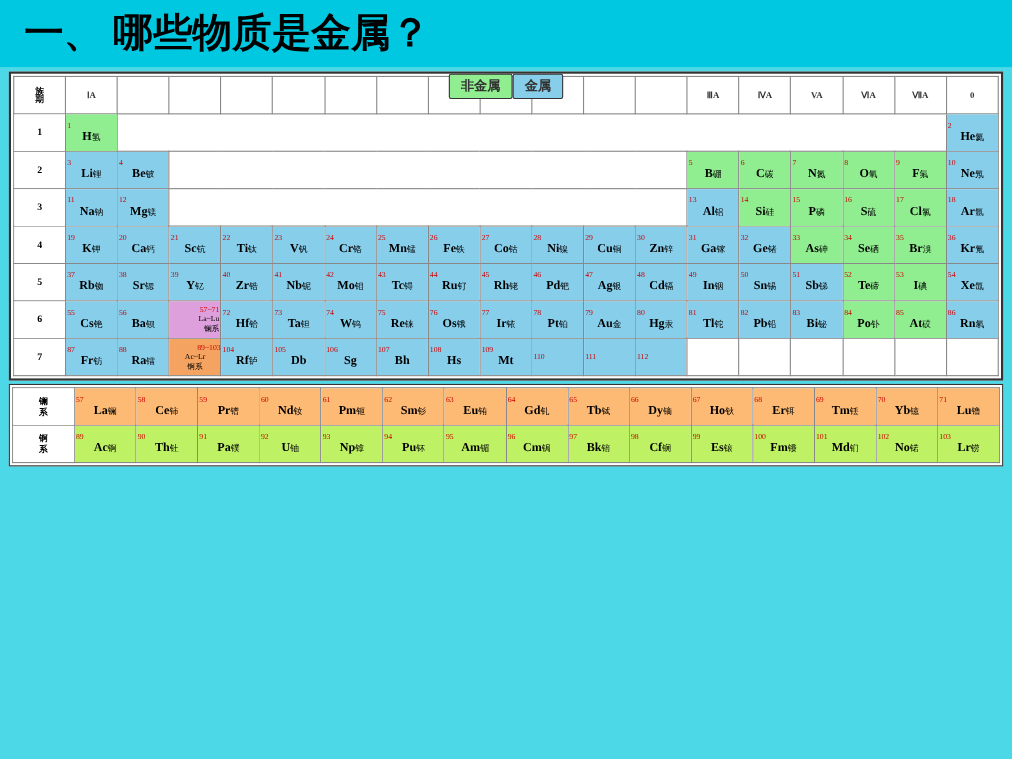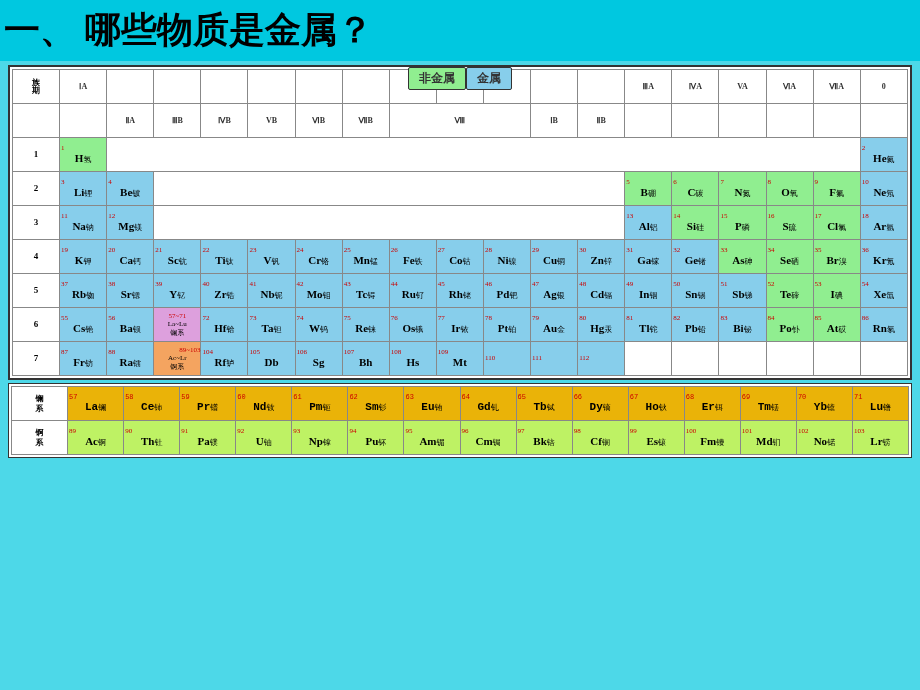--- a/index.html
+++ b/index.html
@@ -7,21 +7,21 @@
       width: 920px;
       height: 690px;
       background: #4dd8e8;
       font-family: 'SimSun', 'STSong', serif;
       overflow: hidden;
       position: relative;
     }
 
     .title-bar {
       background: #00c8e0;
-      padding: 6px 4px;
+      padding: 6px 22px;
       font-size: 36px;
       font-weight: bold;
       color: #000;
       display: flex;
       align-items: center;
     }
 
     .main-content {
       padding: 4px 8px;
     }
@@ -89,21 +89,21 @@
     .noble { background: #87ceeb; }
     .empty { border: none; background: transparent; }
     .header-cell { border: none; background: transparent; font-weight: bold; font-size: 8.5px; }
     .period-cell { border: 1px solid #888; background: #fff; font-weight: bold; font-size: 9px; }
     .group-label { font-size: 8px; font-weight: bold; color: #333; }
     .at-num { font-size: 7px; color: #c00; display: block; text-align: left; }
     .sym { font-size: 11px; font-weight: bold; }
     .cname { font-size: 8px; }
     .la-ref { background: #dda0dd; font-size: 7px; }
     .ac-ref { background: #f4a460; font-size: 7px; }
-    .lanthanide { background: #eab308; font-family: Liberation Mono, monospace; }
+    .lanthanide { background: #fdba74; }
     .actinide { background: #bef264; }
   </style>
 </head>
 <body>
 
 <div class="title-bar">
   <span>一、 哪些物质是金属？</span>
 </div>
 
 <div class="main-content">
@@ -137,39 +137,20 @@
             <td class="header-cell"></td>
             <td class="header-cell"></td>
             <td class="header-cell group-label">ⅢA</td>
             <td class="header-cell group-label">ⅣA</td>
             <td class="header-cell group-label">VA</td>
             <td class="header-cell group-label">ⅥA</td>
             <td class="header-cell group-label">ⅦA</td>
             <td class="header-cell group-label" style="border:1px solid #888; padding:1px;">0</td>
           </tr>
 
-          <tr>
-            <td class="header-cell"></td>
-            <td class="header-cell"></td>
-            <td class="header-cell group-label">ⅡA</td>
-            <td class="header-cell group-label">ⅢB</td>
-            <td class="header-cell group-label">ⅣB</td>
-            <td class="header-cell group-label">VB</td>
-            <td class="header-cell group-label">ⅥB</td>
-            <td class="header-cell group-label">ⅦB</td>
-            <td class="header-cell group-label" colspan="3">Ⅷ</td>
-            <td class="header-cell group-label">ⅠB</td>
-            <td class="header-cell group-label">ⅡB</td>
-            <td class="header-cell"></td>
-            <td class="header-cell"></td>
-            <td class="header-cell"></td>
-            <td class="header-cell"></td>
-            <td class="header-cell"></td>
-            <td class="header-cell"></td>
-          </tr>
 
           <tr>
             <td class="period-cell">1</td>
             <td class="nonmetal"><span class="at-num">1</span><span class="sym">H</span><span class="cname">氢</span></td>
             <td class="empty" colspan="16"></td>
             <td class="noble"><span class="at-num">2</span><span class="sym">He</span><span class="cname">氦</span></td>
           </tr>
 
           <tr>
             <td class="period-cell">2</td>
@@ -238,21 +219,21 @@
             <td class="metal"><span class="at-num">51</span><span class="sym">Sb</span><span class="cname">锑</span></td>
             <td class="nonmetal"><span class="at-num">52</span><span class="sym">Te</span><span class="cname">碲</span></td>
             <td class="nonmetal"><span class="at-num">53</span><span class="sym">I</span><span class="cname">碘</span></td>
             <td class="noble"><span class="at-num">54</span><span class="sym">Xe</span><span class="cname">氙</span></td>
           </tr>
 
           <tr>
             <td class="period-cell">6</td>
             <td class="metal"><span class="at-num">55</span><span class="sym">Cs</span><span class="cname">铯</span></td>
             <td class="metal"><span class="at-num">56</span><span class="sym">Ba</span><span class="cname">钡</span></td>
-            <td class="la-ref" style="font-size:7px; line-height:1.2;"><span style="font-size:7px; color:#c00;">57~71</span><br>La~Lu<br>镧系</td>
+            <td class="la-ref" style="font-size:7px; line-height:1.2;text-align:right;"><span style="font-size:7px; color:#c00;">57~71</span><br>La~Lu<br>镧系</td>
             <td class="metal"><span class="at-num">72</span><span class="sym">Hf</span><span class="cname">铪</span></td>
             <td class="metal"><span class="at-num">73</span><span class="sym">Ta</span><span class="cname">钽</span></td>
             <td class="metal"><span class="at-num">74</span><span class="sym">W</span><span class="cname">钨</span></td>
             <td class="metal"><span class="at-num">75</span><span class="sym">Re</span><span class="cname">铼</span></td>
             <td class="metal"><span class="at-num">76</span><span class="sym">Os</span><span class="cname">锇</span></td>
             <td class="metal"><span class="at-num">77</span><span class="sym">Ir</span><span class="cname">铱</span></td>
             <td class="metal"><span class="at-num">78</span><span class="sym">Pt</span><span class="cname">铂</span></td>
             <td class="metal"><span class="at-num">79</span><span class="sym">Au</span><span class="cname">金</span></td>
             <td class="metal"><span class="at-num">80</span><span class="sym">Hg</span><span class="cname">汞</span></td>
             <td class="metal"><span class="at-num">81</span><span class="sym">Tl</span><span class="cname">铊</span></td>

